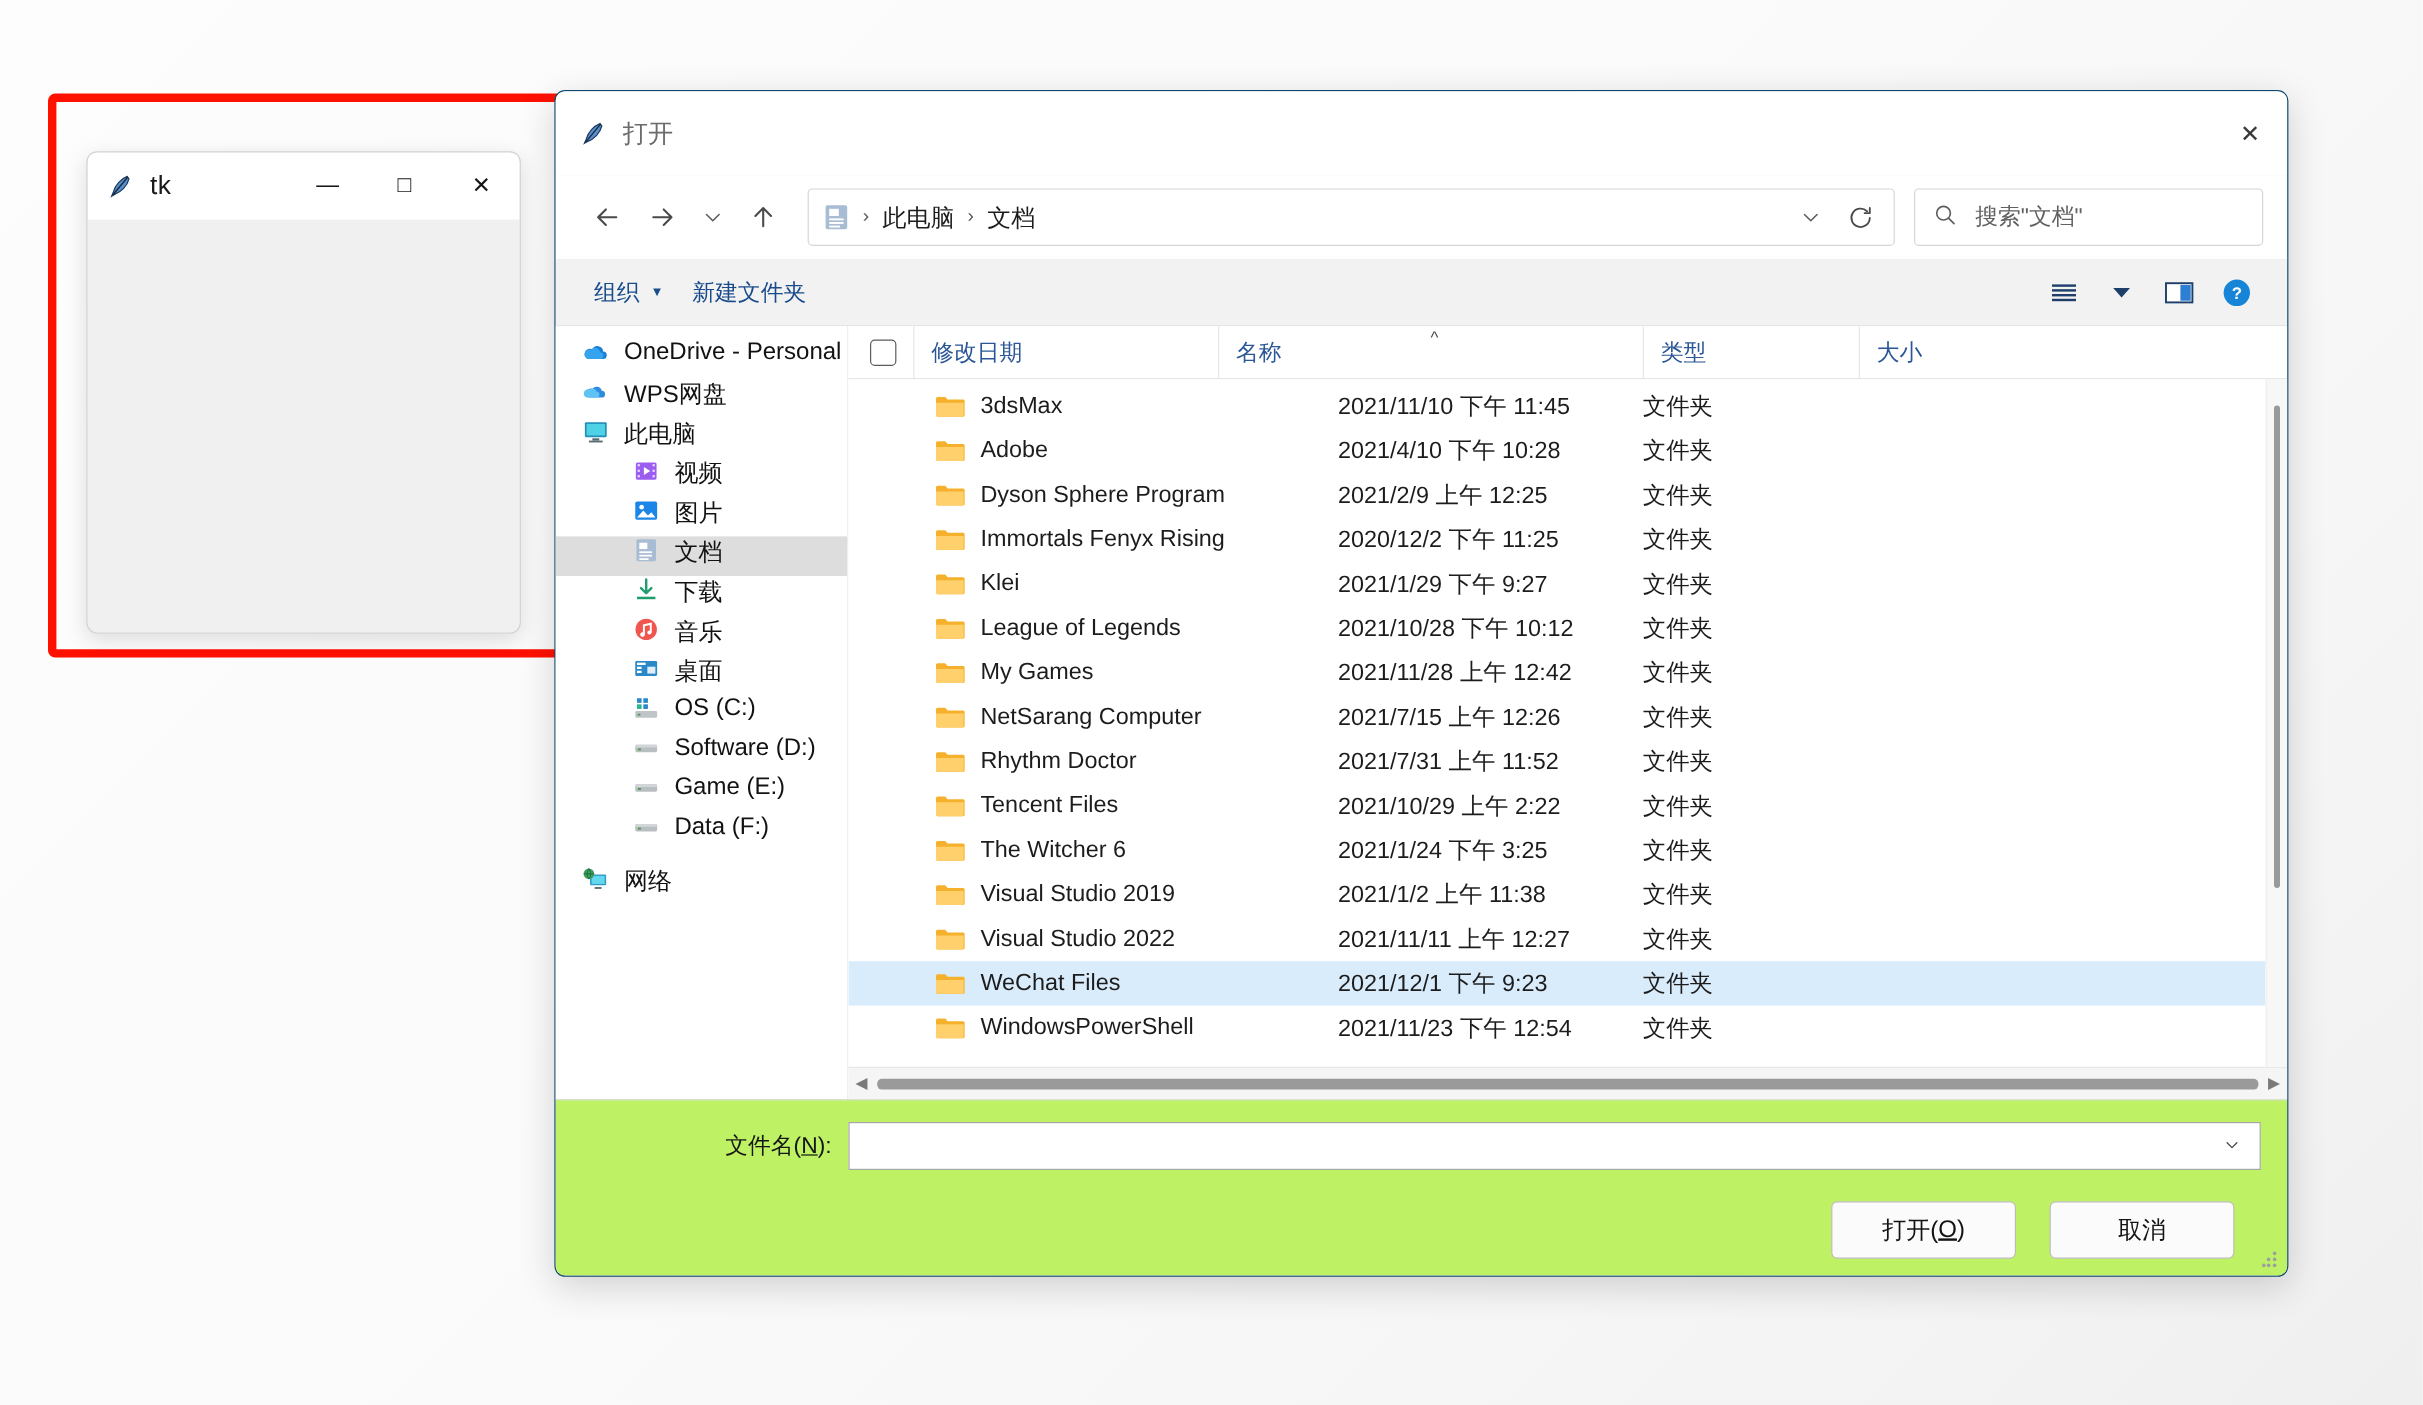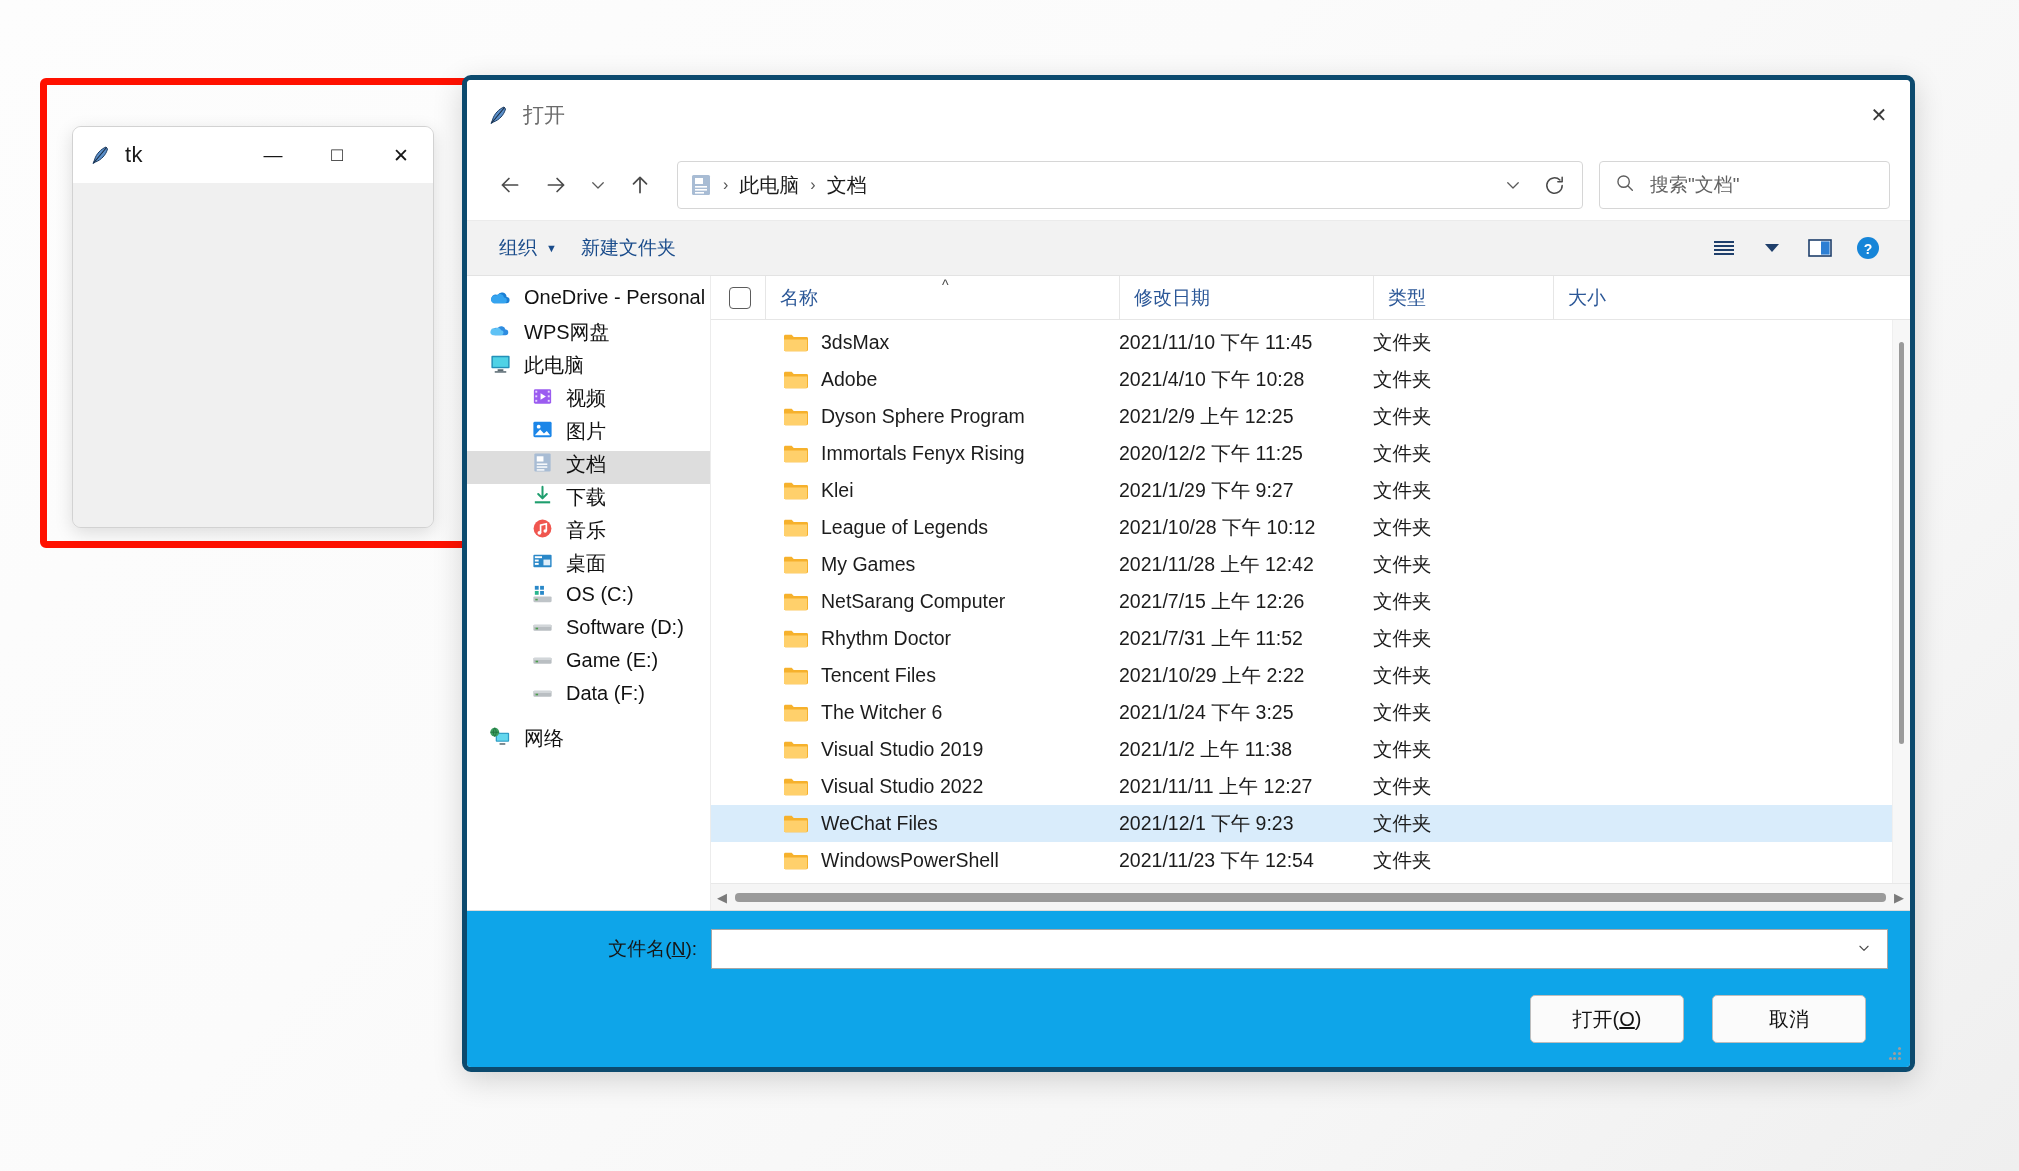--- a/index.html
+++ b/index.html
@@ -88,21 +88,21 @@
   }
 
   
   .dialog {
     position: absolute;
     left: 462px;
     top: 75px;
     width: 1443px;
     height: 987px;
     background: #f0f0f0;
-    border: 5px solid #0c4a6e;
+    border: 1px solid #0c4a6e;
     border-radius: 9px;
     box-shadow: 0 8px 30px rgba(0,0,0,0.16);
     overflow: hidden;
     display: flex;
     flex-direction: column;
   }
 
   .dlg-titlebar {
     height: 70px;
     background: #ffffff;
@@ -326,23 +326,23 @@
     flex: 1 1 auto;
     height: 9px;
     background: #9a9a9a;
     border-radius: 4px;
     margin: 0 2px;
   }
 
   
   .dlg-bottom {
     flex: 0 0 auto;
-    background: #0ea5e9;
+    background: #bef264;
     border-top: 1px solid #dcdcdc;
-    padding: 18px 22px 24px 22px;
+    padding: 18px 22px 14px 22px;
   }
   .filename-row {
     display: flex;
     align-items: center;
   }
   .filename-label {
     font-size: 19px;
     color: #161616;
     width: 222px;
     text-align: right;
@@ -655,25 +655,25 @@
             </svg></span>
           <span class="nav-lbl">网络</span>
         </div>
       </div>
 
     <div class="list-pane">
       <div class="list-head">
         <div class="hc hc-check">
           <span class="chk"></span>
         </div>
+        <div class="hc hc-date">修改日期</div>
         <div class="hc hc-name">
           <span>名称</span>
           <span class="sort-caret">^</span>
         </div>
-        <div class="hc hc-date">修改日期</div>
         <div class="hc hc-type">类型</div>
         <div class="hc hc-size">大小</div>
       </div>
 
       <div class="rows-wrap">
         <div class="rows" id="file-rows">
             <div class="row">
               <div class="cell-name">
                 <span class="folder-ico"><svg width="25" height="20" viewBox="0 0 25 20">
                     <path d="M1 3.2c0-.8.6-1.4 1.4-1.4h6.3l2 2.2h12.9c.8 0 1.4.6 1.4 1.4v11.4c0 .8-.6 1.4-1.4 1.4H2.4c-.8 0-1.4-.6-1.4-1.4z" fill="#f6b12c"></path>

